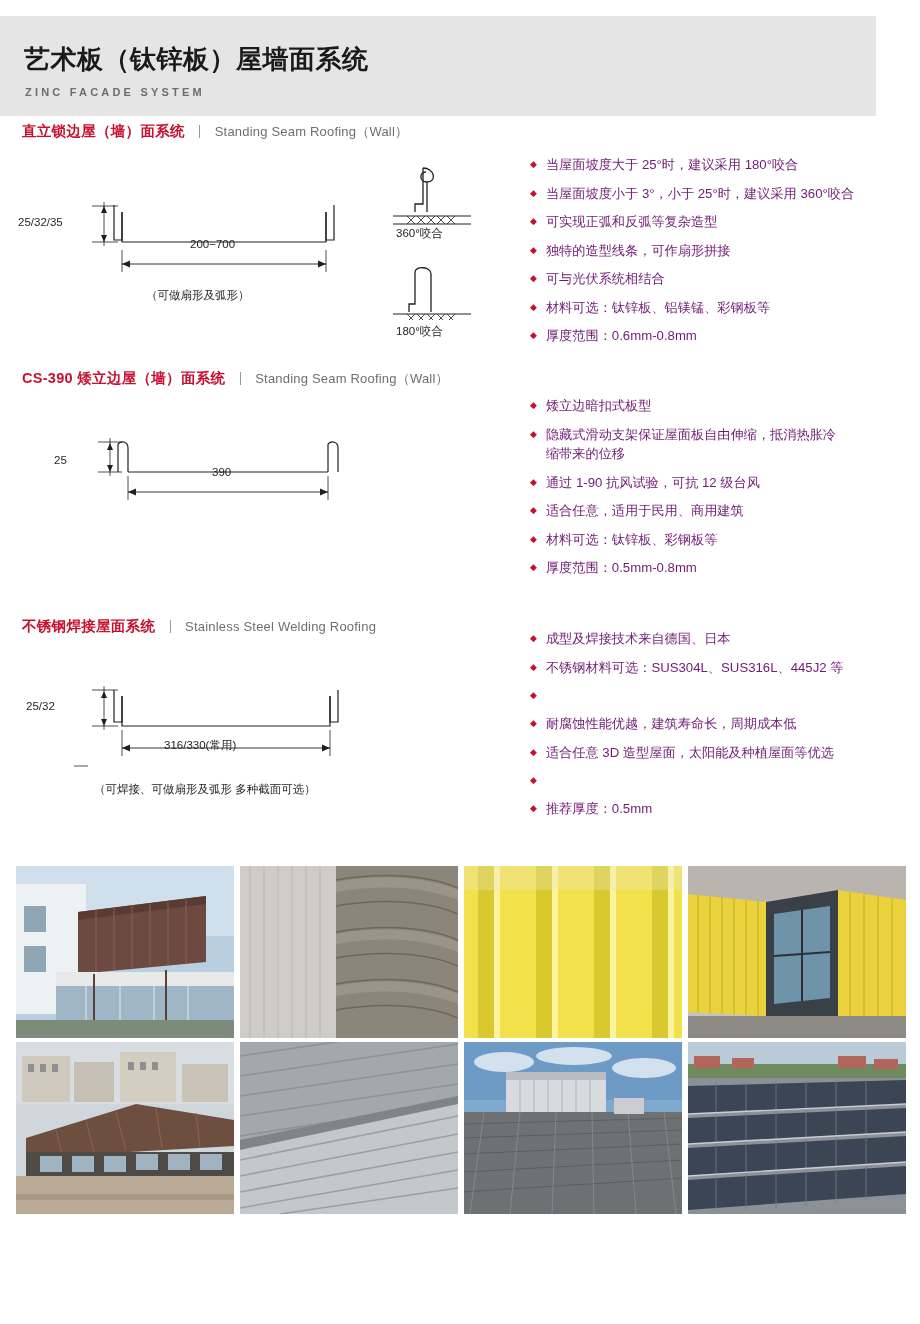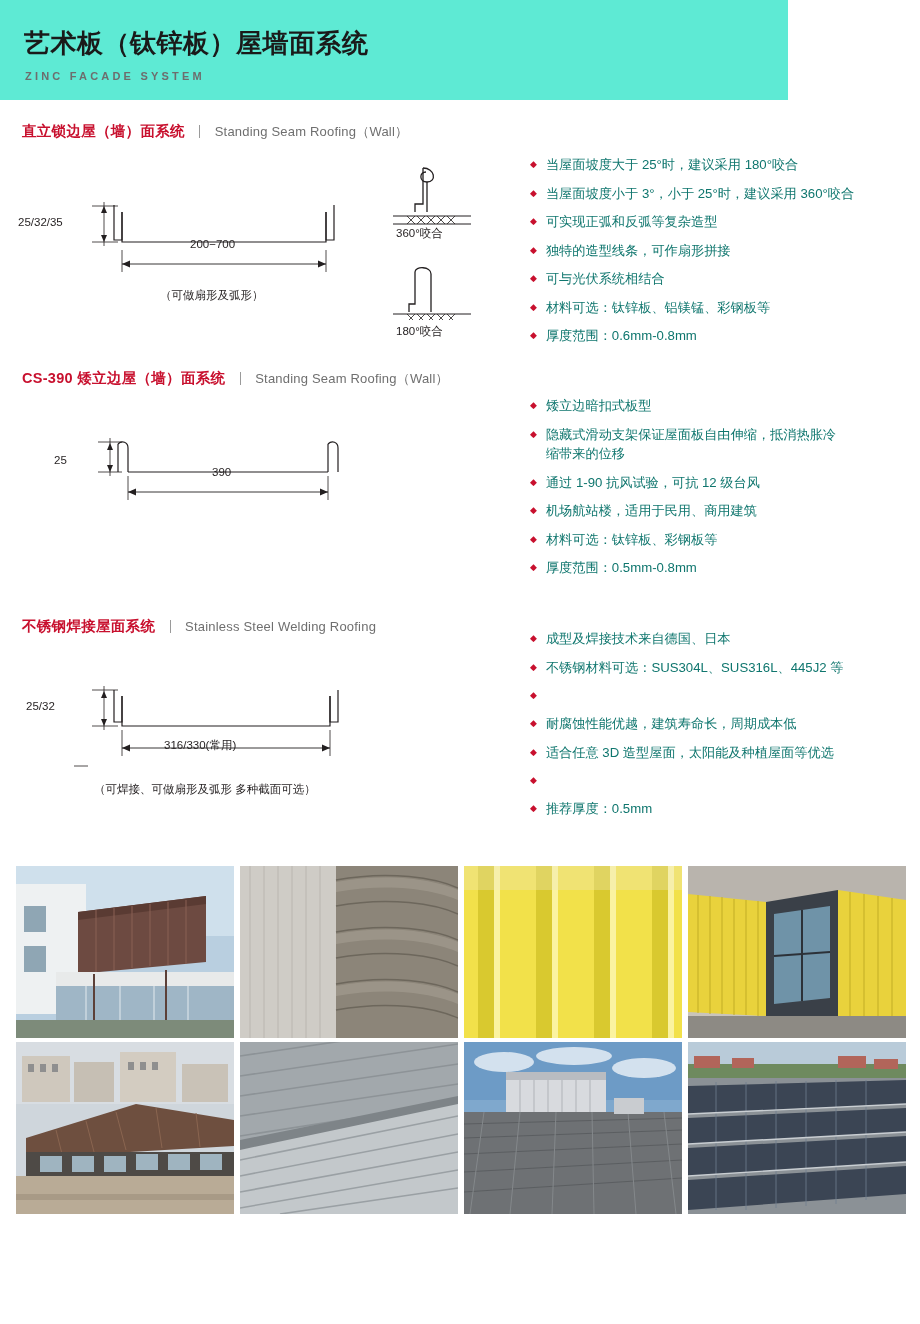--- a/index.html
+++ b/index.html
@@ -3,22 +3,22 @@
 <meta charset="utf-8">
 <style>
   html,body{margin:0;padding:0;background:#ffffff;}
   body{
     width:920px;height:1324px;position:relative;overflow:hidden;
     font-family:"Liberation Sans","DejaVu Sans",sans-serif;
     color:#231f20;
   }
   
   .header{
-    position:absolute;left:0;top:0;width:788px;height:100px;
-    background:#5eead4;
+    position:absolute;left:0;top:16px;width:876px;height:100px;
+    background:#e5e5e5;
   }
   .header-title{
     position:absolute;left:24px;top:26px;
     font-size:26px;font-weight:bold;letter-spacing:0.5px;color:#1a1a1a;
     white-space:nowrap;
   }
   .header-sub{
     position:absolute;left:25px;top:70px;
     font-size:11px;letter-spacing:3.2px;color:#6d6d6d;font-weight:bold;
     white-space:nowrap;
@@ -28,21 +28,21 @@
   .sec-title .cn{font-size:14.5px;font-weight:bold;color:#c8102e;letter-spacing:0.3px;}
   .sec-title .bar{display:inline-block;width:1px;height:13px;background:#9a9a9a;margin:0 10px;vertical-align:-2px;}
   .sec-title .en{font-size:13px;color:#6f6f6f;letter-spacing:0.2px;}
 
   
   .bullets{position:absolute;}
   .bullet-row{display:flex;align-items:flex-start;margin-bottom:9px;}
   .diamond{
     color:#c8102e;font-size:9px;line-height:19px;margin-right:9px;flex:0 0 auto;
   }
-  .btext{font-size:13.2px;line-height:19.5px;color:#0f766e;}
+  .btext{font-size:13.2px;line-height:19.5px;color:#701a75;}
 
   
   .draw{position:absolute;}
   .dim-label{position:absolute;font-size:11.5px;color:#231f20;white-space:nowrap;}
   .caption{position:absolute;font-size:11.5px;color:#231f20;white-space:nowrap;}
 
   
   .photos{position:absolute;left:16px;top:866px;width:888px;height:370px;
     display:grid;grid-template-columns:repeat(4,218px);grid-template-rows:172px 172px;
     gap:4px 6px;}
@@ -118,21 +118,21 @@
           <line x1="42" y1="46" x2="34" y2="54"></line>
         <line x1="44" y1="46" x2="52" y2="54"></line>
           <line x1="52" y1="46" x2="44" y2="54"></line>
         <line x1="54" y1="46" x2="62" y2="54"></line>
           <line x1="62" y1="46" x2="54" y2="54"></line>
       </g>
     </g>
   </svg>
   <div class="dim-label" style="left:0px;top:56px;">25/32/35</div>
   <div class="dim-label" style="left:172px;top:78px;">200−700</div>
-  <div class="caption" style="left:142px;top:128px;">（可做扇形及弧形）</div>
+  <div class="caption" style="left:128px;top:128px;">（可做扇形及弧形）</div>
   <div class="dim-label" style="left:378px;top:66px;">360°咬合</div>
   <div class="dim-label" style="left:378px;top:164px;">180°咬合</div>
 </div>
 
 <div class="bullets" style="left:530px;top:155px;width:380px;">
   <div class="bullet-row">
       <span class="diamond">◆</span>
       <span class="btext">当屋面坡度大于 25°时，建议采用 180°咬合</span>
     </div>
   <div class="bullet-row">
@@ -199,21 +199,21 @@
   <div class="bullet-row">
       <span class="diamond">◆</span>
       <span class="btext" style="max-width:340px;">隐藏式滑动支架保证屋面板自由伸缩，抵消热胀冷<br>缩带来的位移</span>
     </div>
   <div class="bullet-row">
       <span class="diamond">◆</span>
       <span class="btext">通过 1-90 抗风试验，可抗 12 级台风</span>
     </div>
   <div class="bullet-row">
       <span class="diamond">◆</span>
-      <span class="btext">机场航站楼，适用于民用、商用建筑</span>
+      <span class="btext">适合任意，适用于民用、商用建筑</span>
     </div>
   <div class="bullet-row">
       <span class="diamond">◆</span>
       <span class="btext">材料可选：钛锌板、彩钢板等</span>
     </div>
   <div class="bullet-row">
       <span class="diamond">◆</span>
       <span class="btext">厚度范围：0.5mm-0.8mm</span>
     </div>
 </div>

